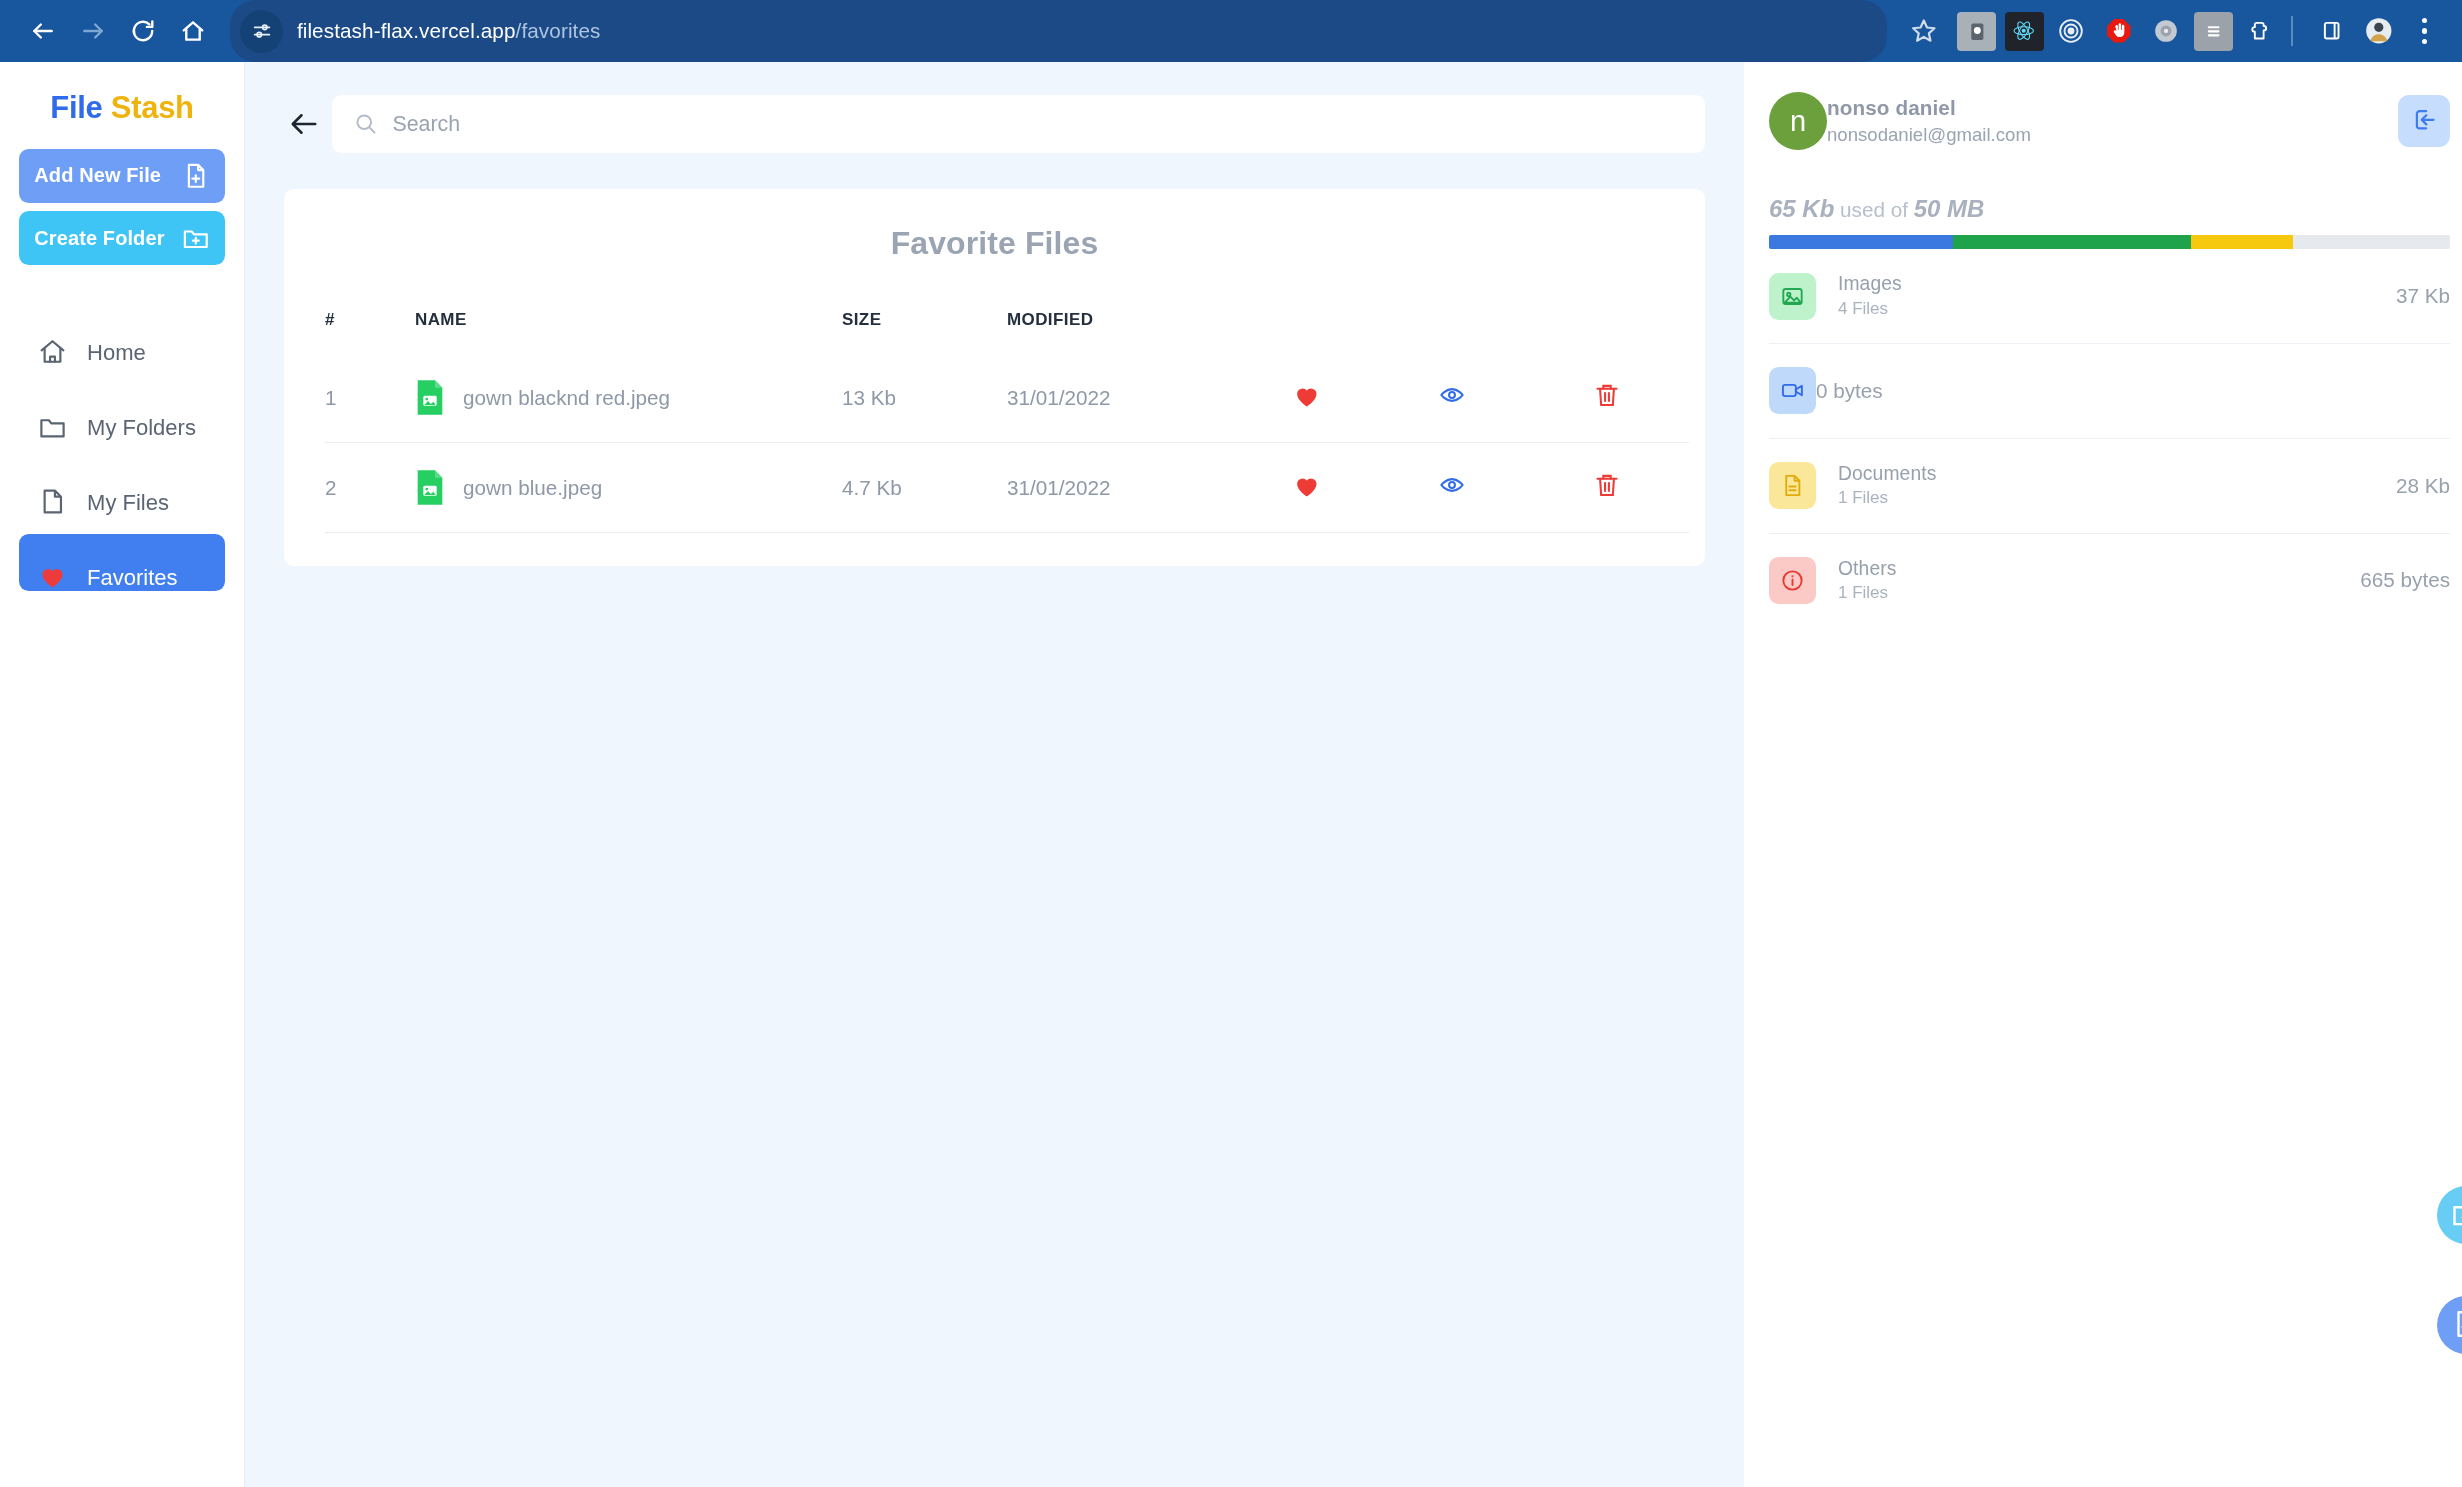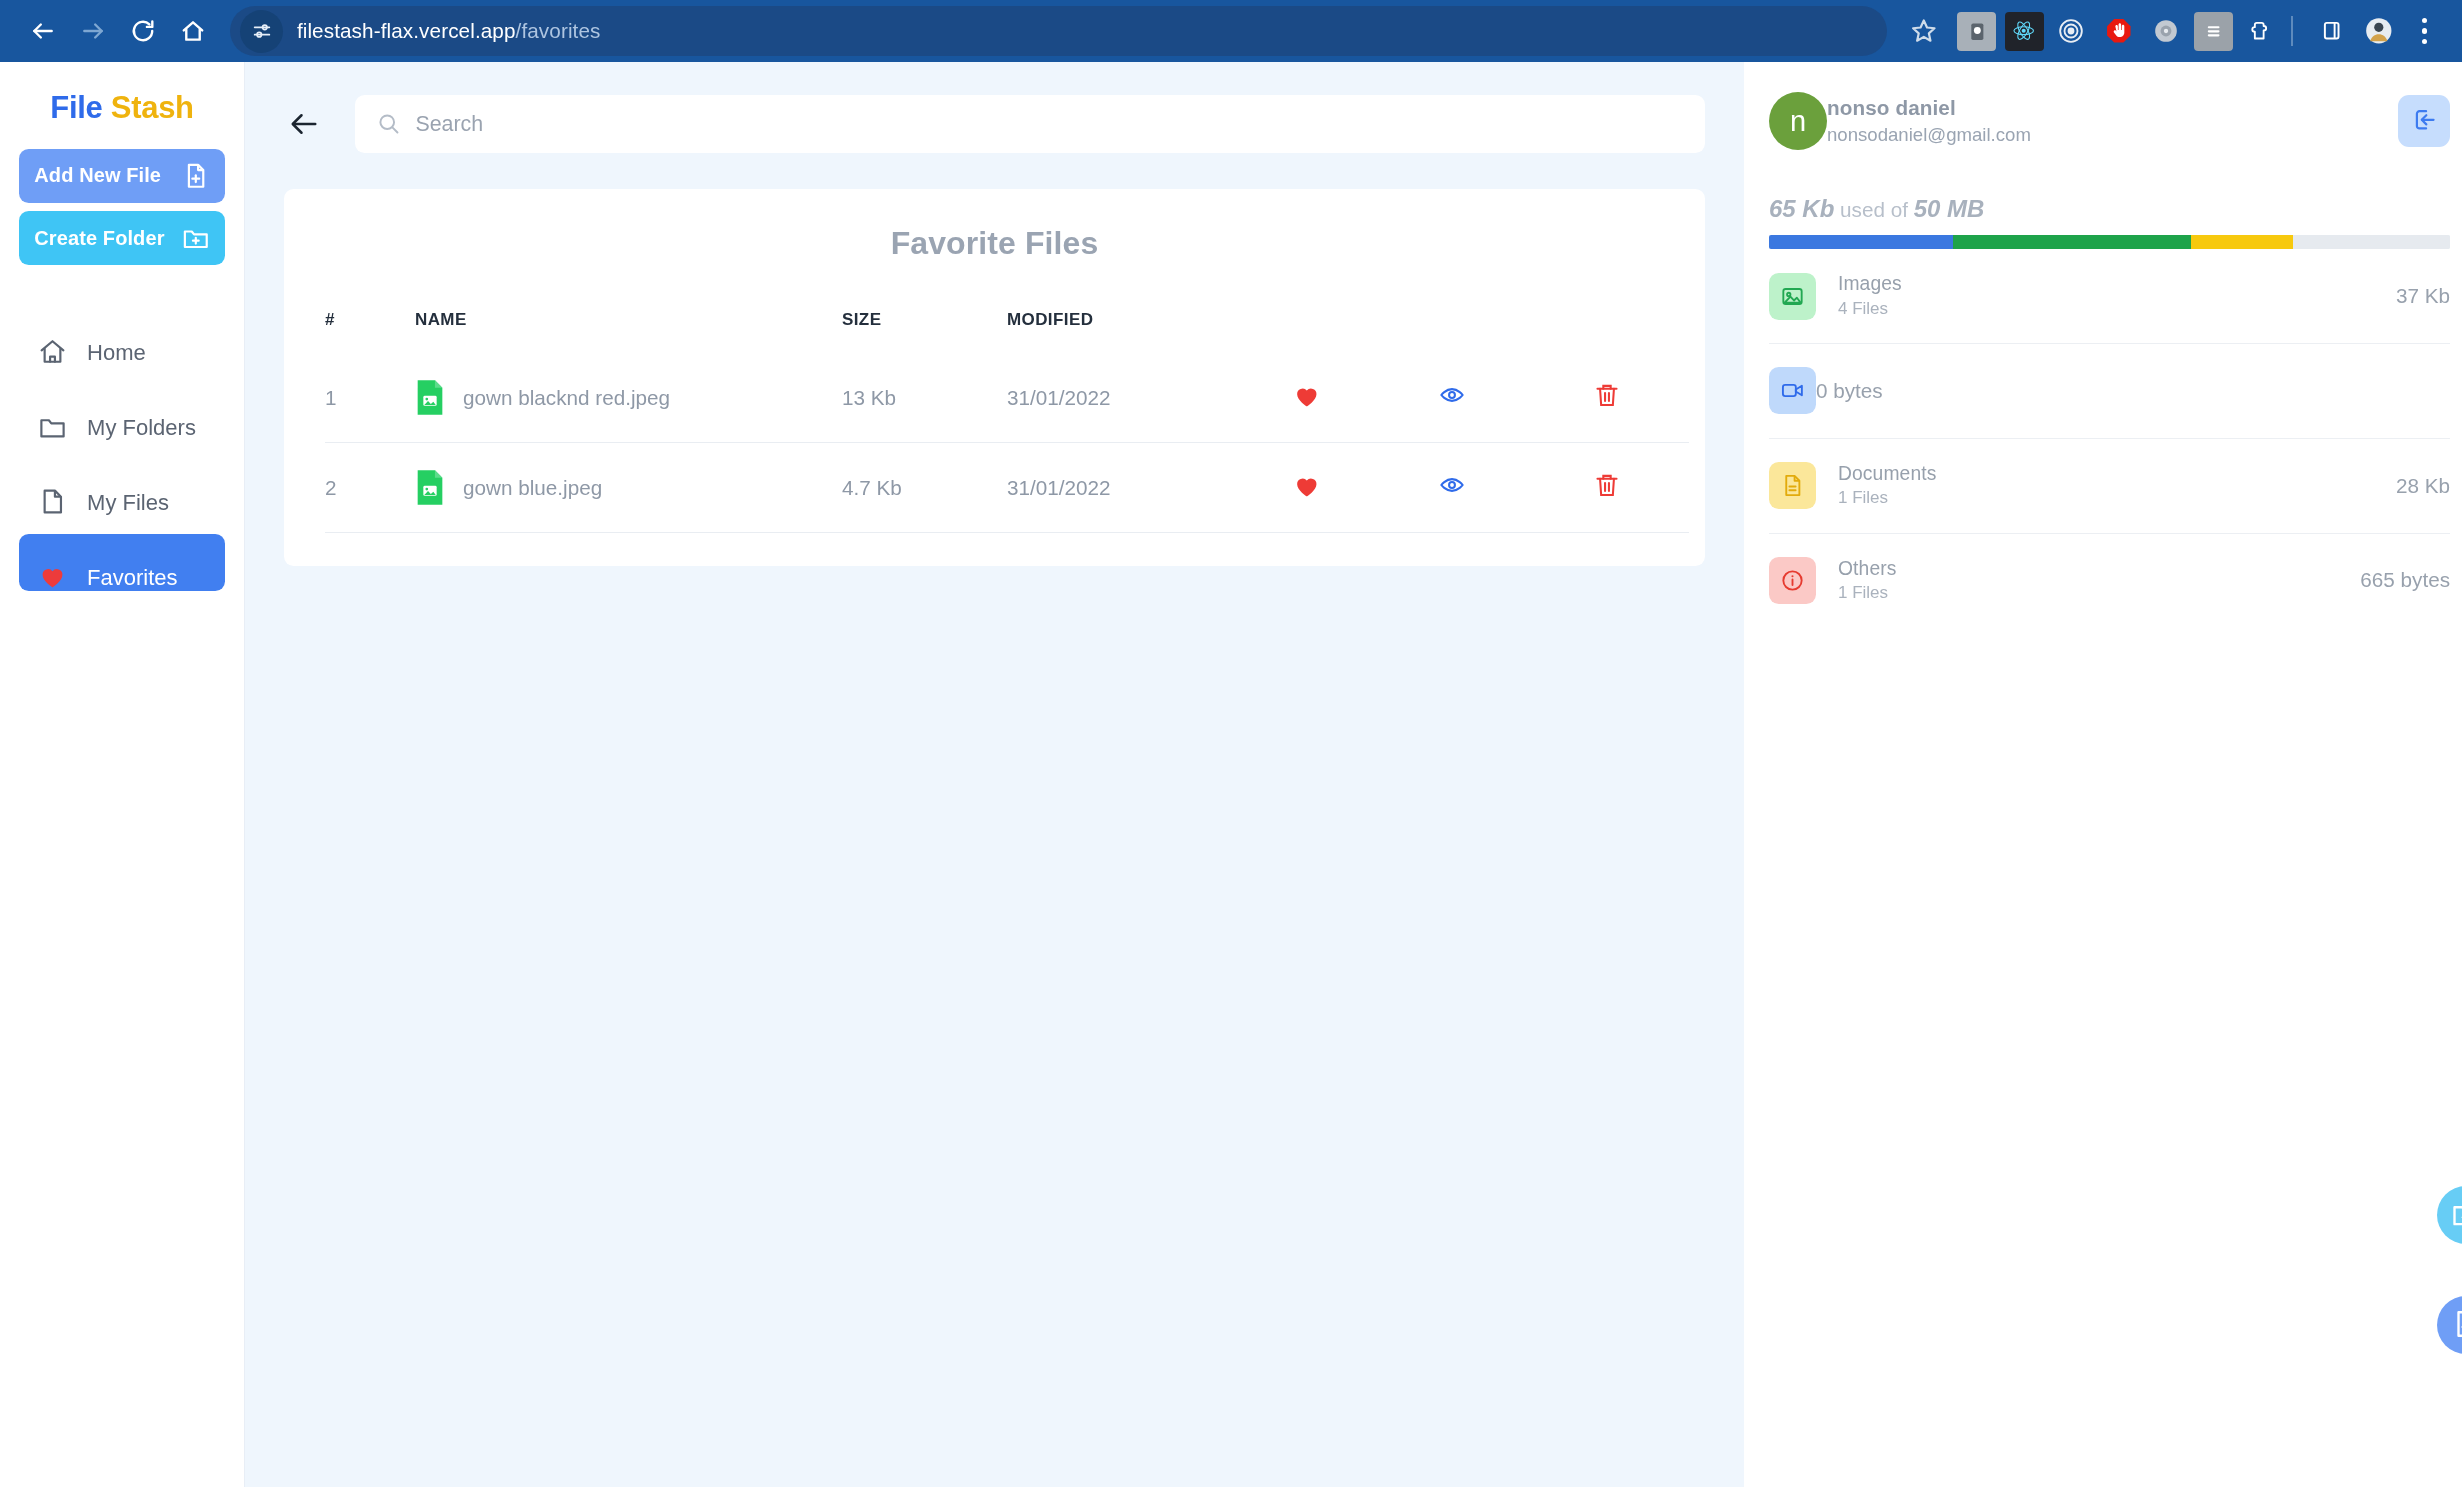--- a/index.html
+++ b/index.html
@@ -23,21 +23,21 @@
     width: 50px; height: 50px;
     display: flex; align-items: center; justify-content: center;
     color: #ffffff;
     flex: 0 0 auto;
   }
   .nav-btn.disabled { color: #7ea7d2; }
   .nav-btn svg { display: block; }
 
   #omnibox {
     flex: 1 1 auto;
-    height: 50px;
+    height: 62px;
     margin-left: 12.4px; margin-right: 12.4px;
     background: #1b4a86;
     border-radius: 25.5px;
     display: flex; align-items: center;
     padding-left: 9.7px;
   }
   #omnibox-icon {
     width: 43px; height: 43px;
     border-radius: 50%;
     background: #154276;
@@ -134,21 +134,21 @@
   .nav-item .nav-lbl { margin-left: 15px; }
   .nav-item.active { background: #417ff0; color: #ffffff; }
 
   
   #main {
     flex: 1 1 auto; height: 100%;
     background: #eff6fd;
     padding: 33px 39px 0 39px;
     position: relative;
   }
-  #topbar { display: flex; align-items: center; gap: 32px; }
+  #topbar { display: flex; align-items: center; gap: 9px; }
   #back-arrow {
     width: 39px; height: 39px; flex: 0 0 auto;
     display: flex; align-items: center; justify-content: center;
     color: #1b2530;
   }
   #searchbar {
     flex: 1 1 auto; height: 58px;
     background: #ffffff;
     border-radius: 9.7px;
     display: flex; align-items: center;

